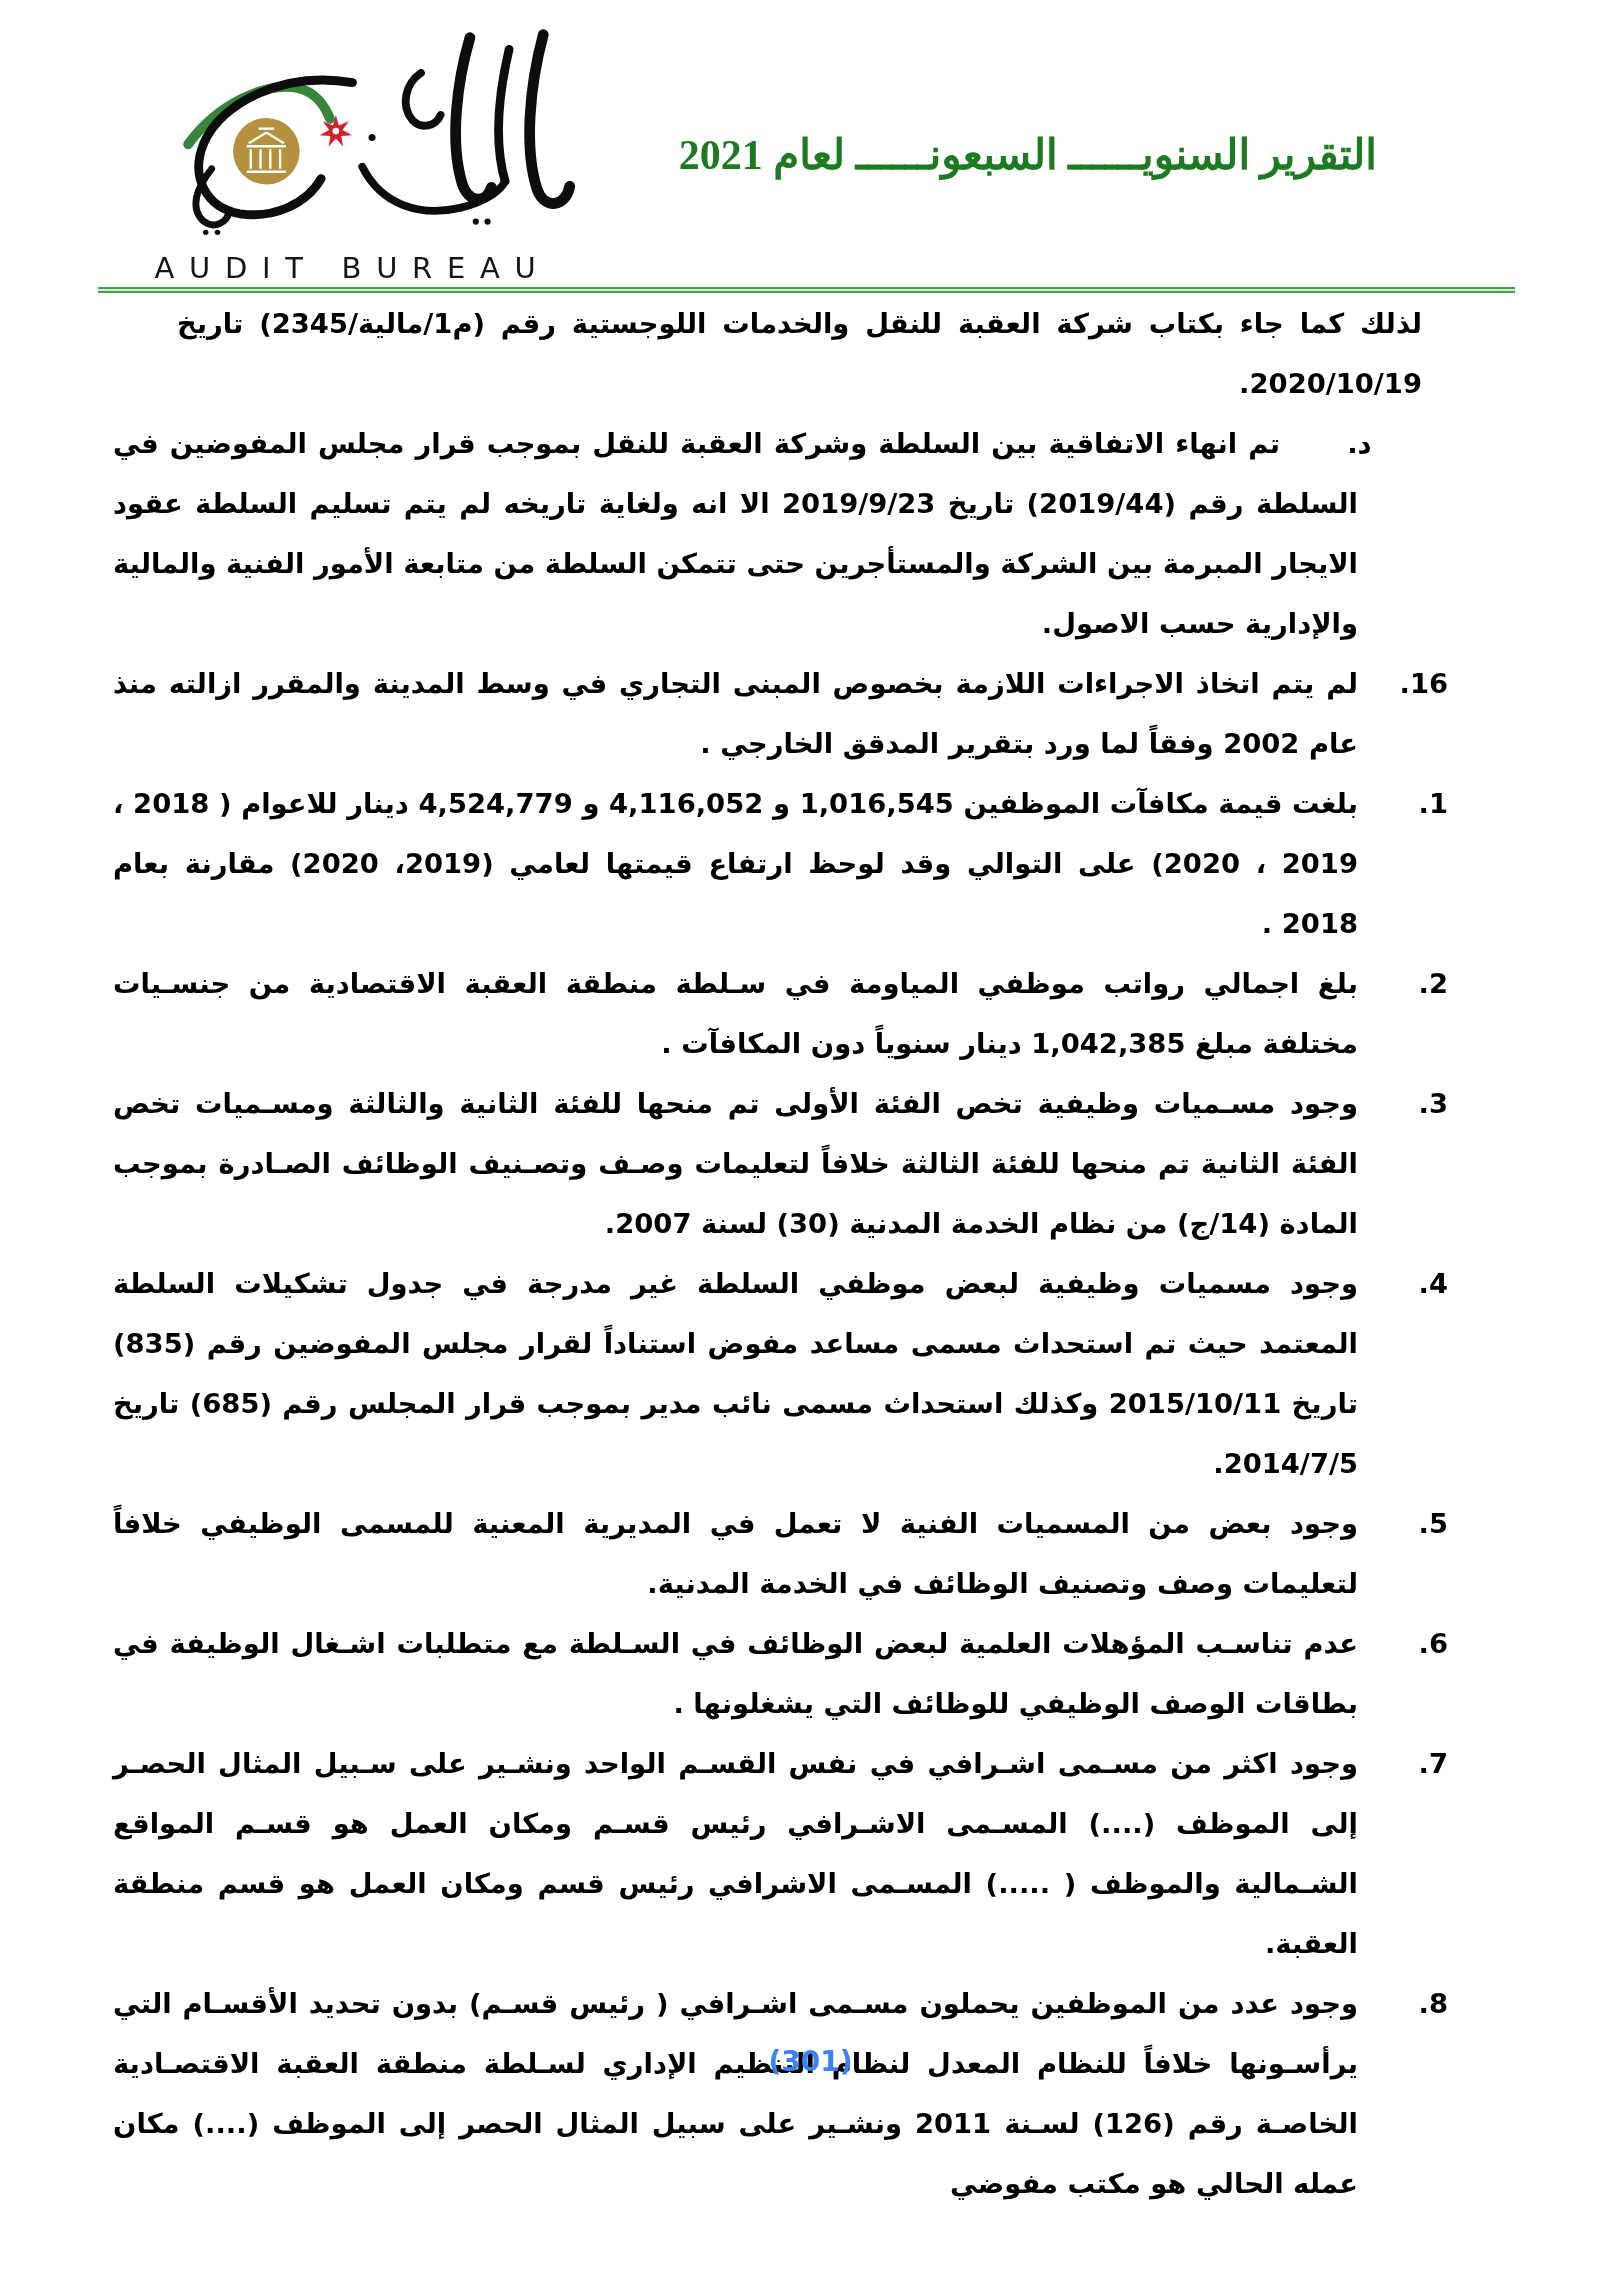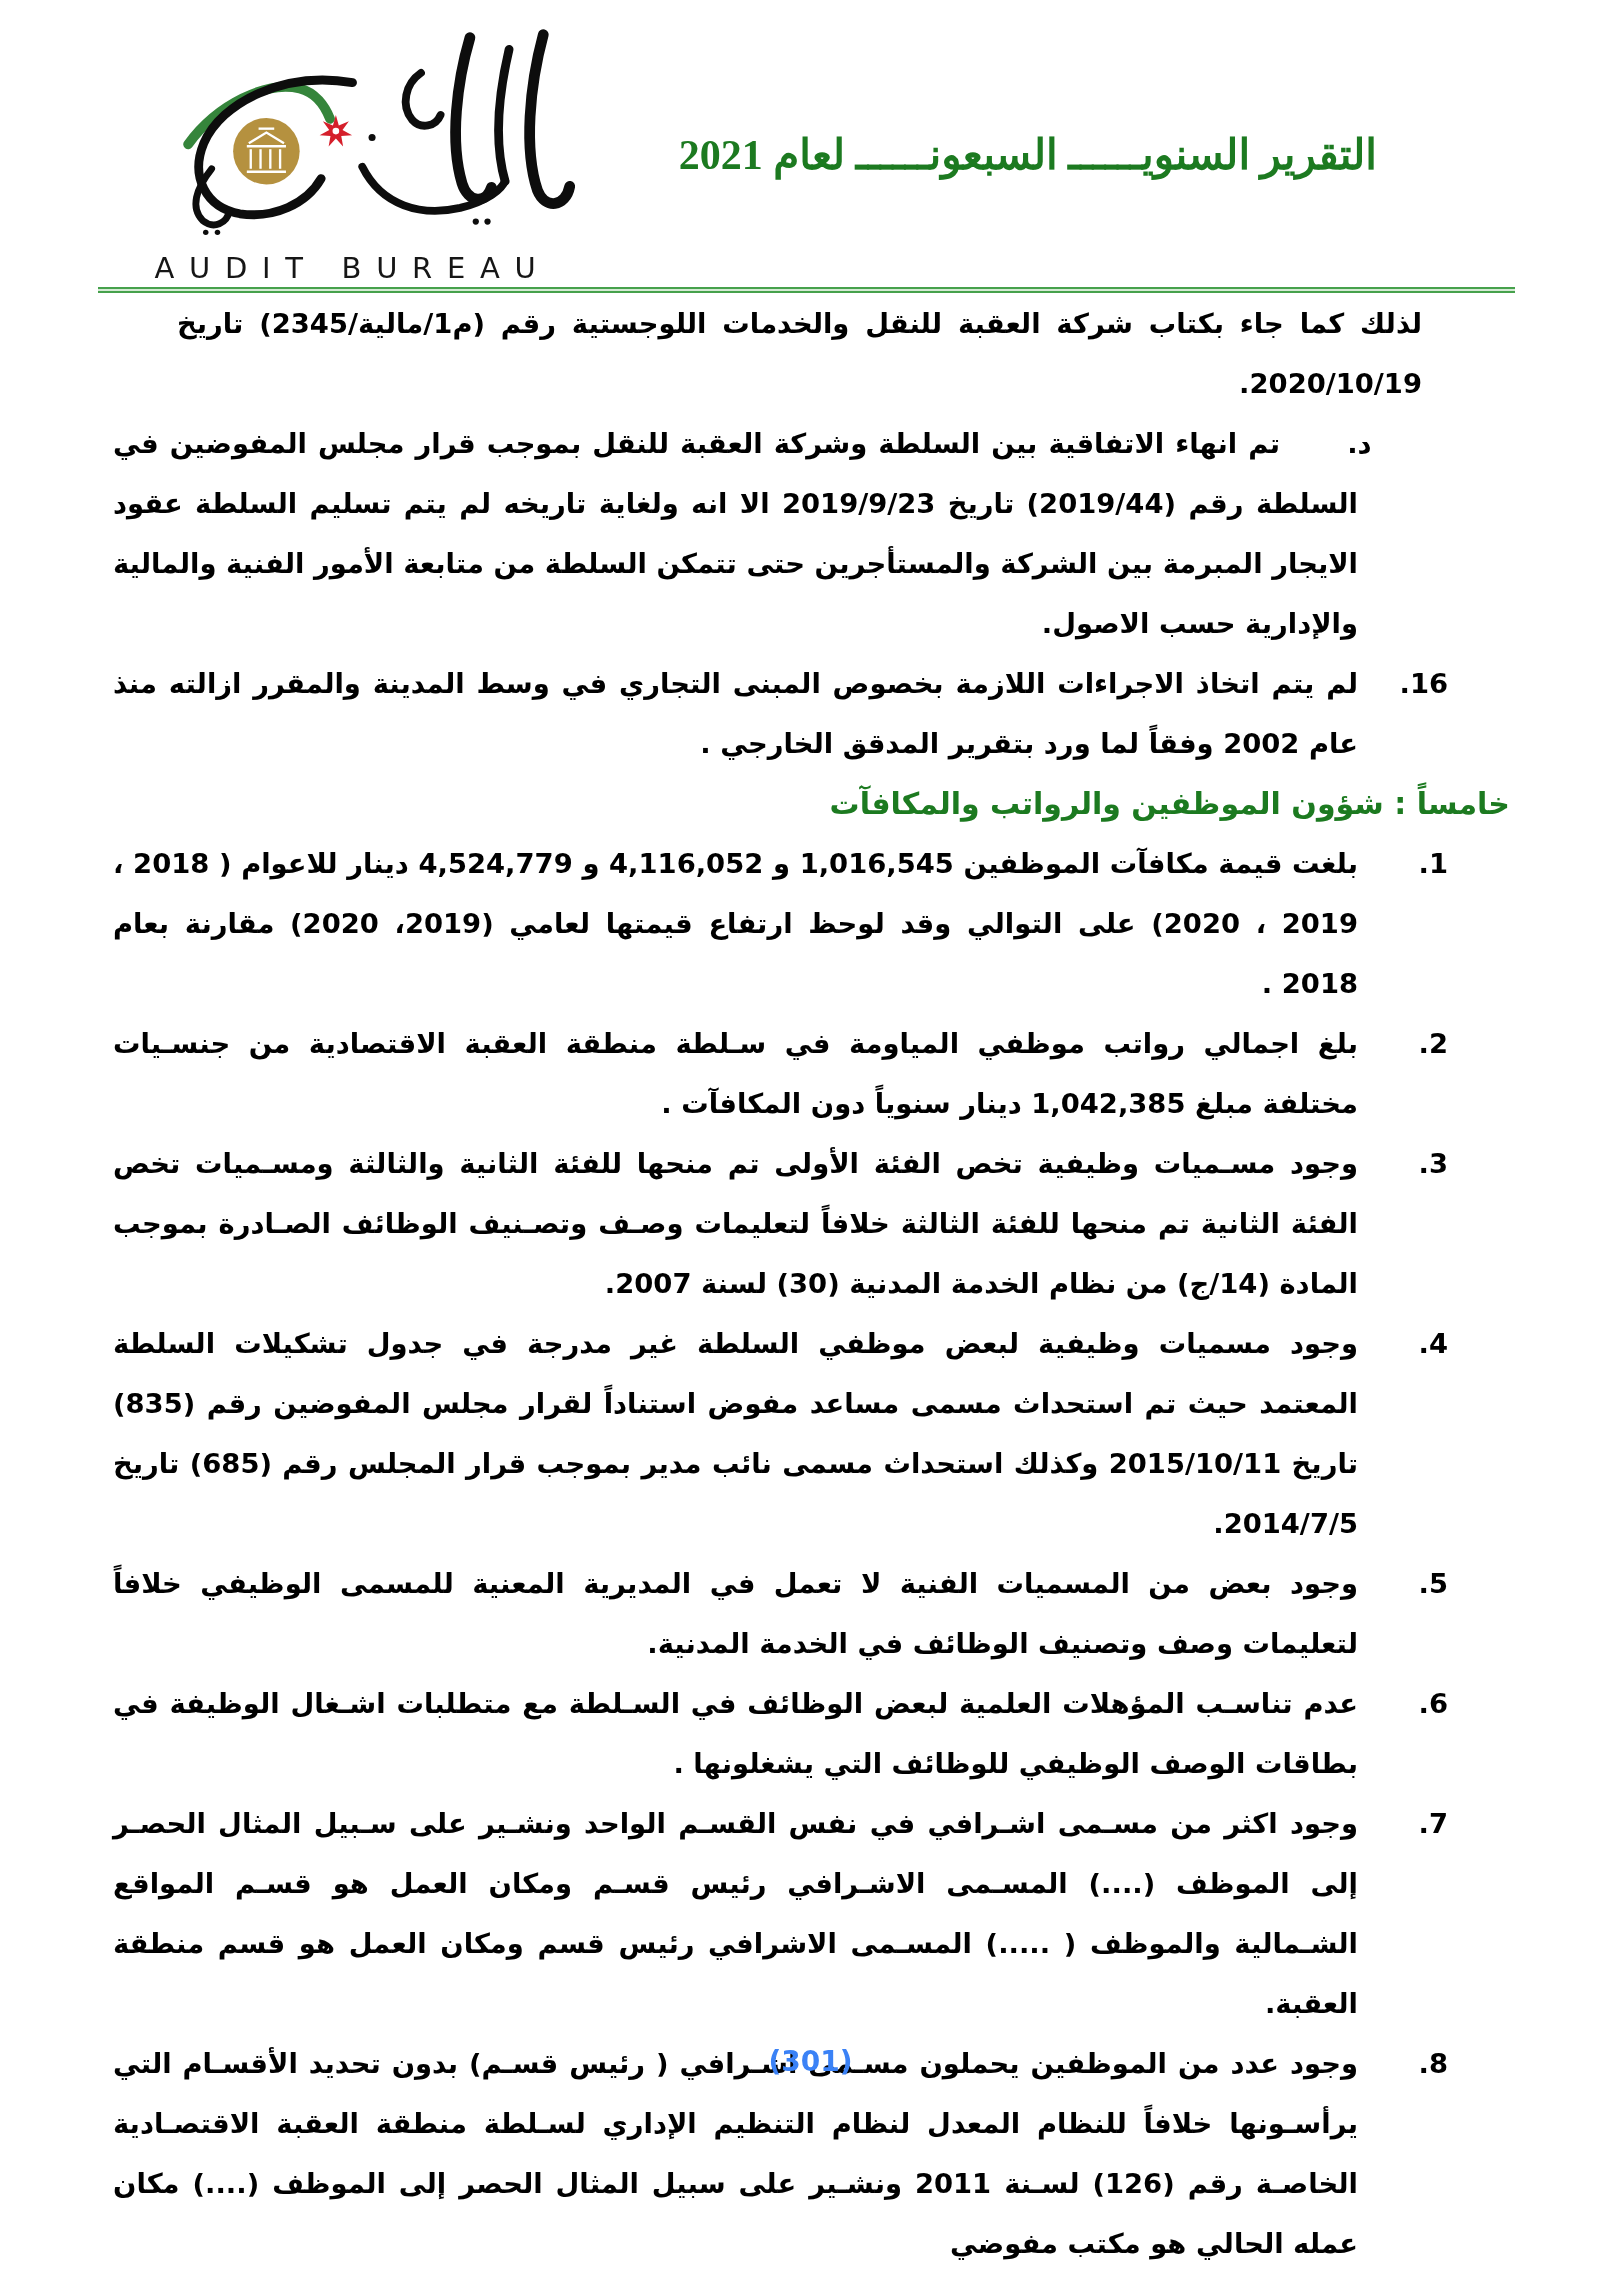--- a/index.html
+++ b/index.html
@@ -107,21 +107,20 @@
     <div class="litem sub">
       <span class="marker">د.</span>
       <div class="txt">تم انهاء الاتفاقية بين السلطة وشركة العقبة للنقل بموجب قرار مجلس المفوضين في السلطة رقم (2019/44) تاريخ 2019/9/23 الا انه ولغاية تاريخه لم يتم تسليم السلطة عقود الايجار المبرمة بين الشركة والمستأجرين حتى تتمكن السلطة من متابعة الأمور الفنية والمالية والإدارية حسب الاصول.</div>
     </div>
 
     <div class="litem">
       <span class="marker">16.</span>
       <div class="txt">لم يتم اتخاذ الاجراءات اللازمة بخصوص المبنى التجاري في وسط المدينة والمقرر ازالته منذ عام 2002 وفقاً لما ورد بتقرير المدقق الخارجي .</div>
     </div>
 
-    <h2 class="section-heading">خامساً : شؤون الموظفين والرواتب والمكافآت</h2>
 
     <div class="litem">
       <span class="marker">1.</span>
       <div class="txt">بلغت قيمة مكافآت الموظفين  1,016,545 و 4,116,052 و 4,524,779 دينار للاعوام ( 2018 ، 2019 ، 2020) على التوالي وقد لوحظ ارتفاع قيمتها لعامي  (2019، 2020) مقارنة بعام 2018 .</div>
     </div>
 
     <div class="litem">
       <span class="marker">2.</span>
       <div class="txt">بلغ اجمالي رواتب موظفي المياومة في سـلطة منطقة العقبة الاقتصادية من جنسـيات مختلفة مبلغ 1,042,385 دينار سنوياً دون المكافآت .</div>
     </div>

